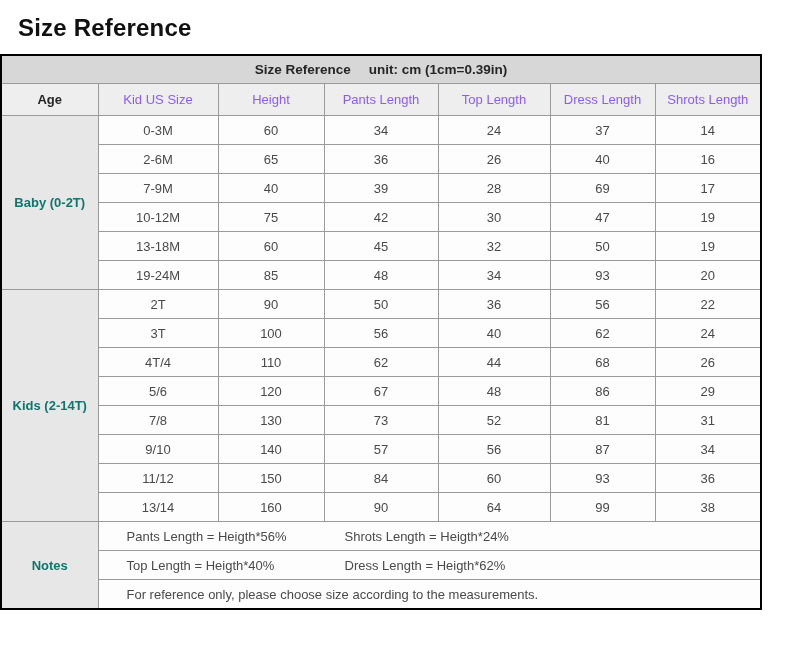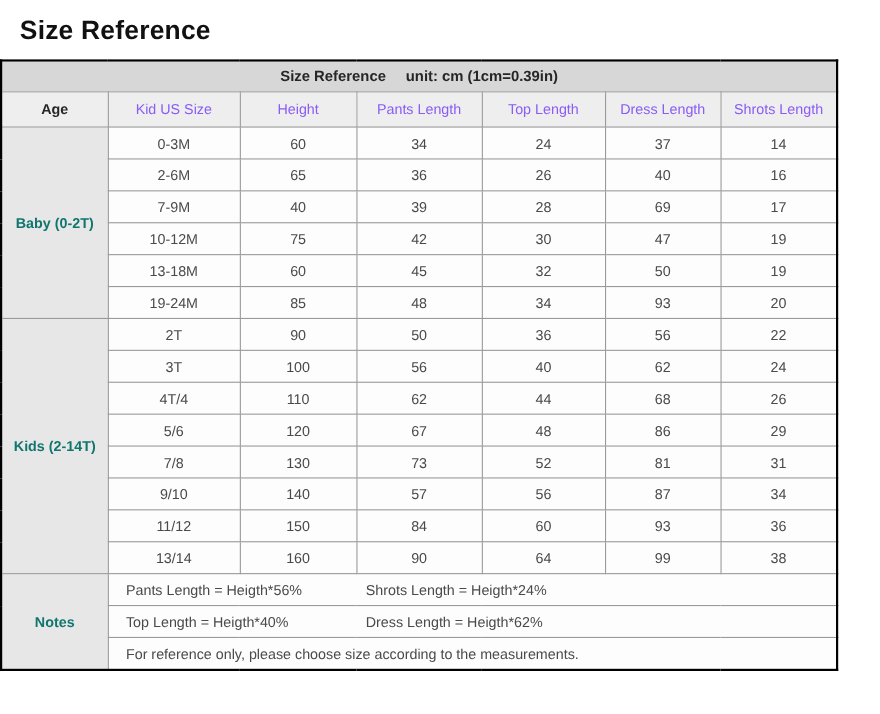--- a/index.html
+++ b/index.html
@@ -54,21 +54,21 @@
     color: #262626;
   }
   .size-table td { height: 28px; }
   td.age-cell {
     background: #e7e7e7;
     font-weight: bold;
     color: #0f766e;
   }
   td.note-cell {
     text-align: left;
-    padding-left: 16px;
+    padding-left: 28px;
   }
   td.note-cell .note-left {
     display: inline-block;
     width: 218px;
   }
 </style>
 </head>
 <body>
 
 <h1 class="page-title">Size Reference</h1>

